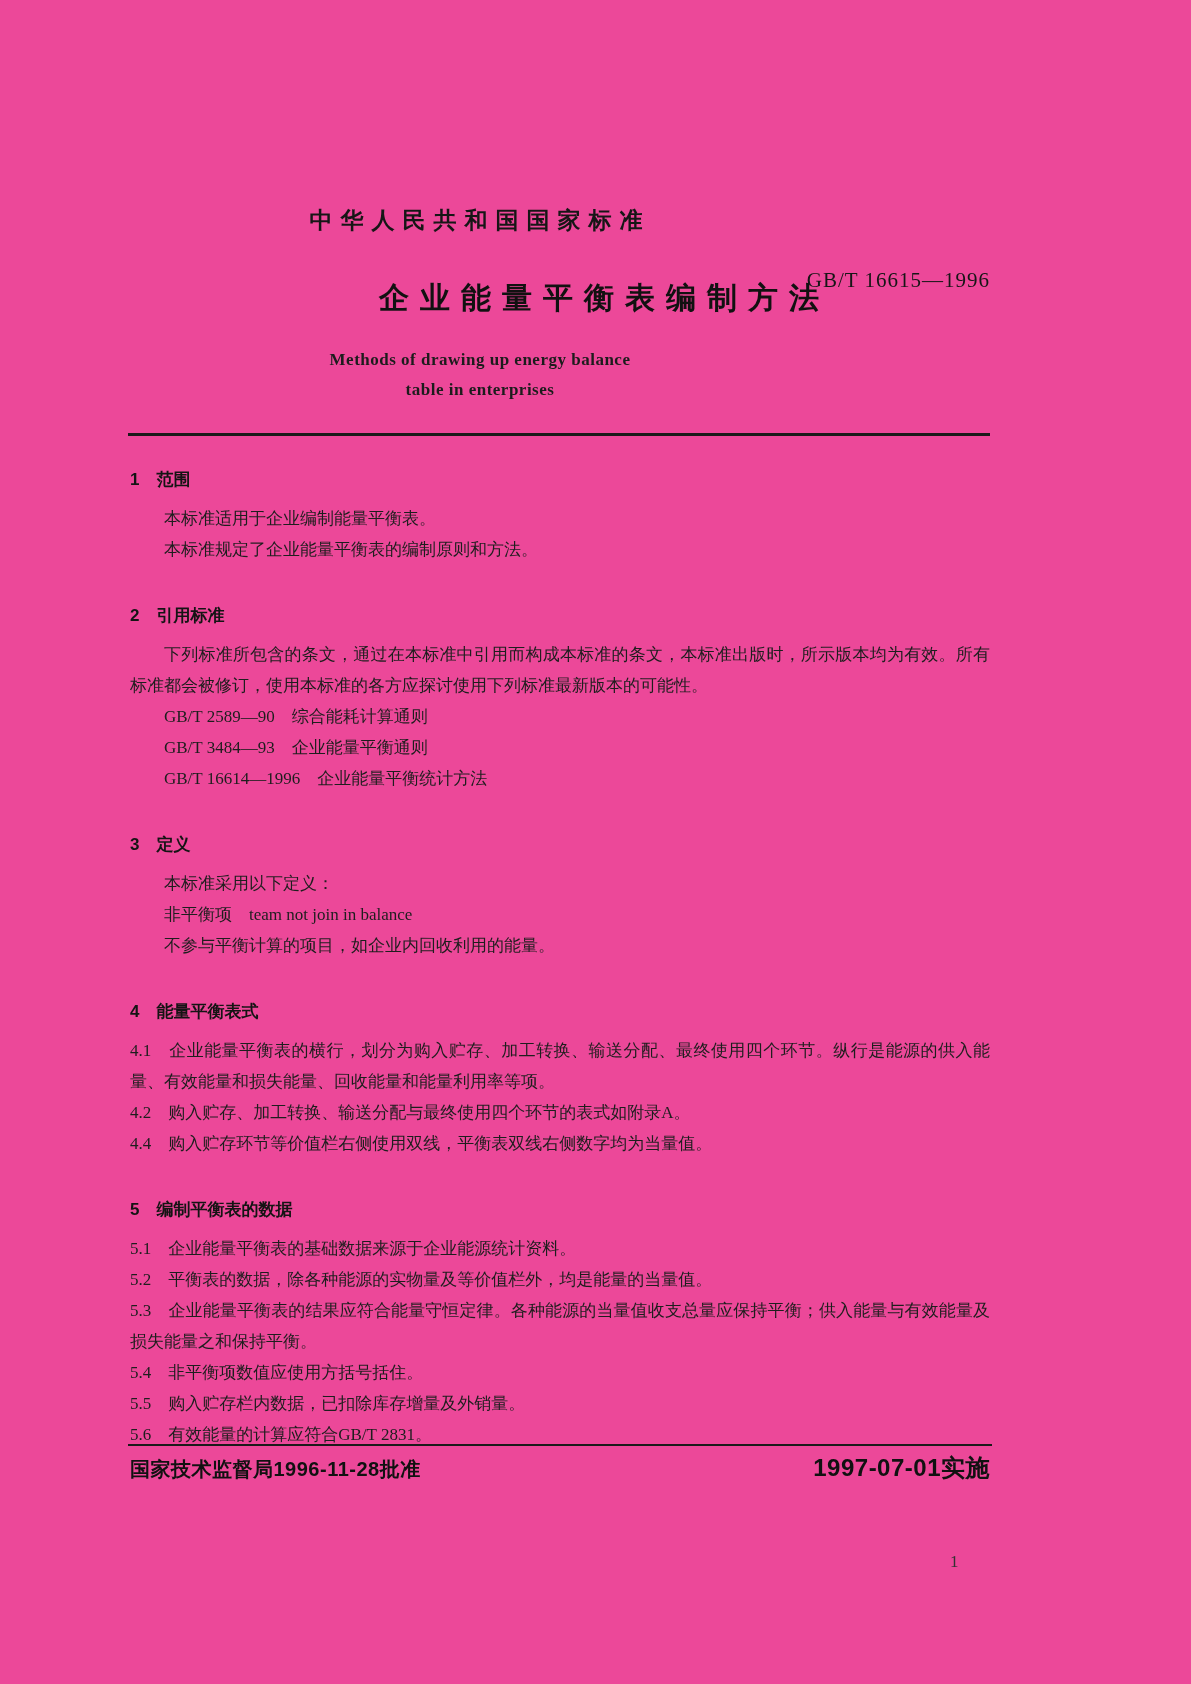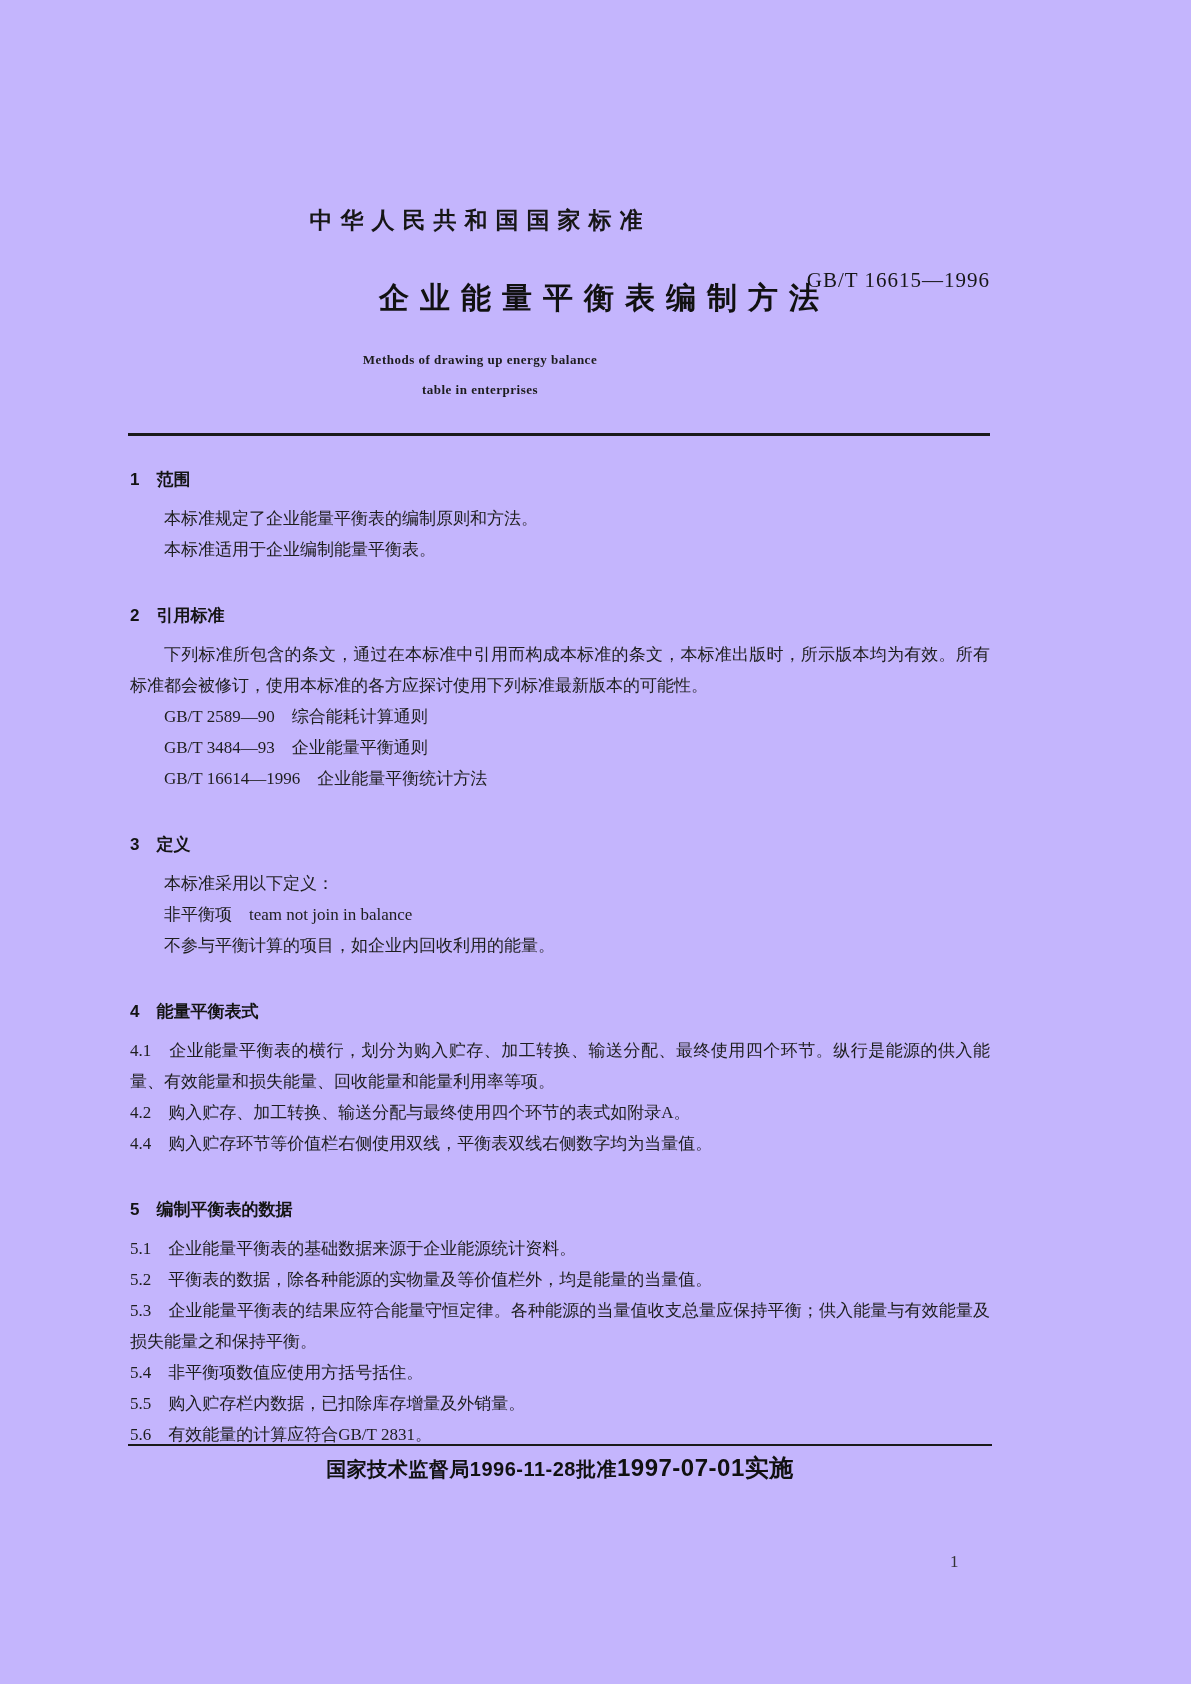--- a/index.html
+++ b/index.html
@@ -2,21 +2,21 @@
 <html><head>
 <meta charset="utf-8">
 <style>
   * { margin: 0; padding: 0; box-sizing: border-box; }
   html, body { background: #ffffff; }
   .page {
     position: relative;
     width: 1191px;
     height: 1684px;
     margin: 0 auto;
-    background: #c4b5fd;
+    background: #ec4899;
     font-family: "Liberation Serif", serif;
     color: #1c1c1c;
     overflow: hidden;
   }
   .content {
     position: absolute;
     left: 130px;
     top: 0;
     width: 860px;
     padding-top: 205px;
@@ -38,21 +38,21 @@
     font-family: "Liberation Sans", sans-serif;
     font-weight: bold;
     font-size: 30px;
     letter-spacing: 11px;
     color: #111;
     text-align: right;
   }
   .subtitle-en {
     margin-top: 26px;
     font-weight: bold;
-    font-size: 13px;
+    font-size: 17px;
     line-height: 30px;
     letter-spacing: 0.5px;
   }
   .standard-code {
     position: absolute;
     right: 0;
     top: 268px;
     font-size: 21px;
     letter-spacing: 1px;
     color: #161616;
@@ -92,21 +92,21 @@
     width: 864px;
     height: 2px;
     background: #1a1a1a;
   }
   .footer {
     position: absolute;
     left: 130px;
     top: 1452px;
     width: 860px;
     display: flex;
-    justify-content: center;
+    justify-content: space-between;
     align-items: baseline;
     font-family: "Liberation Sans", sans-serif;
     font-weight: bold;
     color: #111;
   }
   .footer-approval { font-size: 20px; letter-spacing: 0.5px; }
   .footer-impl { font-size: 24px; letter-spacing: 0.5px; }
   .page-number {
     position: absolute;
     left: 950px;
@@ -130,22 +130,22 @@
           <div>Methods of drawing up energy balance</div>
           <div>table in enterprises</div>
         </div>
       </div>
       <div class="standard-code">GB/T 16615—1996</div>
       <div class="header-divider"></div>
     </div>
 
     <div class="section section-first">
       <div class="section-heading">1　范围</div>
+      <p class="para">本标准适用于企业编制能量平衡表。</p>
       <p class="para">本标准规定了企业能量平衡表的编制原则和方法。</p>
-      <p class="para">本标准适用于企业编制能量平衡表。</p>
     </div>
 
     <div class="section">
       <div class="section-heading">2　引用标准</div>
       <p class="para">下列标准所包含的条文，通过在本标准中引用而构成本标准的条文，本标准出版时，所示版本均为有效。所有标准都会被修订，使用本标准的各方应探讨使用下列标准最新版本的可能性。</p>
       <p class="para">GB/T 2589—90　综合能耗计算通则</p>
       <p class="para">GB/T 3484—93　企业能量平衡通则</p>
       <p class="para">GB/T 16614—1996　企业能量平衡统计方法</p>
     </div>
 

